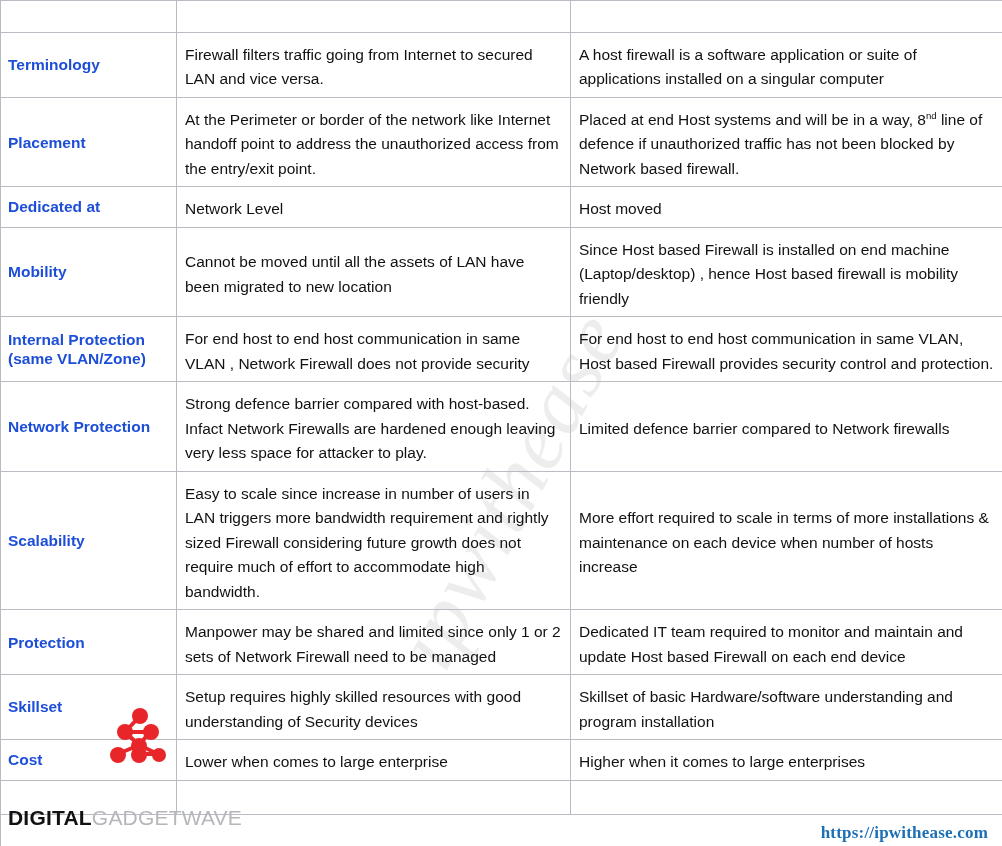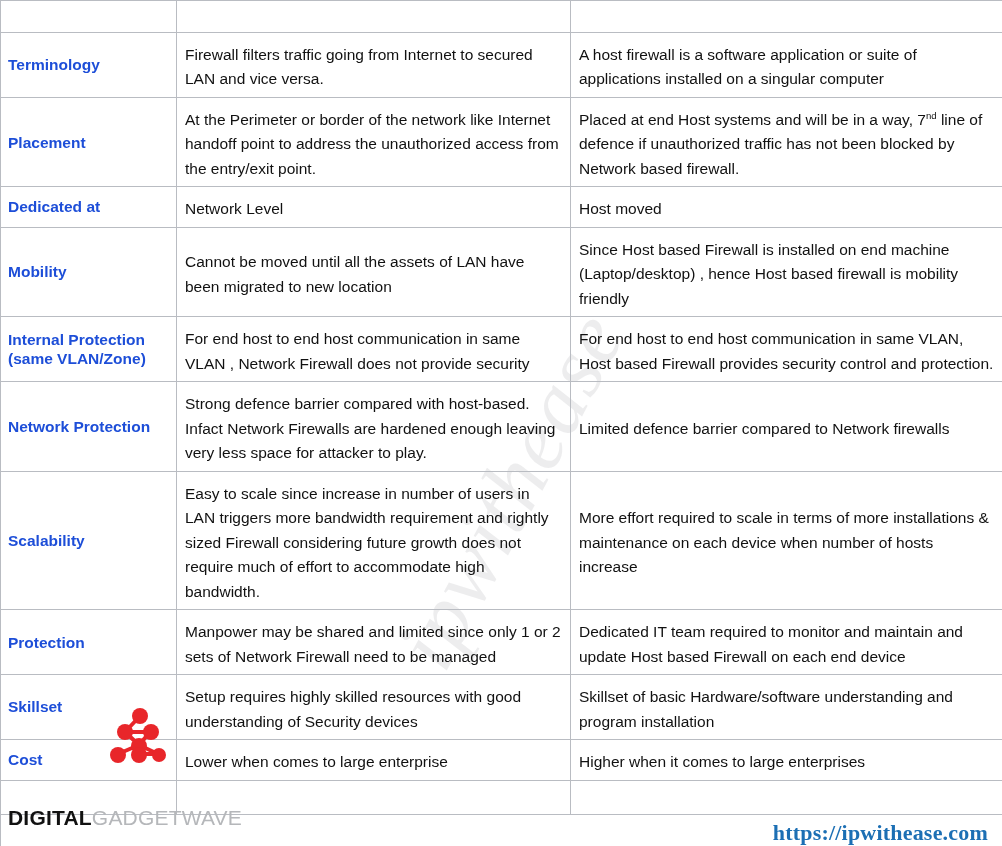--- a/index.html
+++ b/index.html
@@ -110,21 +110,21 @@
   
   tr.urlrow td {
     border: 1px solid #b9bcc2;
     height: 38px;
     padding: 0 14px 0 0;
   }
   .url-text {
     display: block;
     text-align: right;
     color: #1c6fb4;
-    font-size: 22px;
+    font-size: 17px;
     font-weight: bold;
     font-family: "Liberation Serif", serif;
     letter-spacing: 0.2px;
   }
 
   
   .logo-mark {
     position: absolute;
     left: 106px;
     top: 706px;
@@ -180,21 +180,21 @@
 
       <tr>
         <td class="param">Terminology</td>
         <td class="cell">Firewall filters traffic going from Internet to secured LAN and vice versa.</td>
         <td class="cell">A host firewall is a software application or suite of applications installed on a singular computer</td>
       </tr>
 
       <tr>
         <td class="param">Placement</td>
         <td class="cell">At the Perimeter or border of the network like Internet handoff point to address the unauthorized access from the entry/exit point.</td>
-        <td class="cell"><span>Placed at end Host systems and will be in a way, 7</span><sup>nd</sup><span> line of defence if unauthorized traffic has not been blocked by Network based firewall.</span></td>
+        <td class="cell"><span>Placed at end Host systems and will be in a way, 8</span><sup>nd</sup><span> line of defence if unauthorized traffic has not been blocked by Network based firewall.</span></td>
       </tr>
 
 
       <tr>
         <td class="param">Dedicated at</td>
         <td class="cell">Network Level</td>
         <td class="cell">Host moved</td>
       </tr>
 
       <tr>

